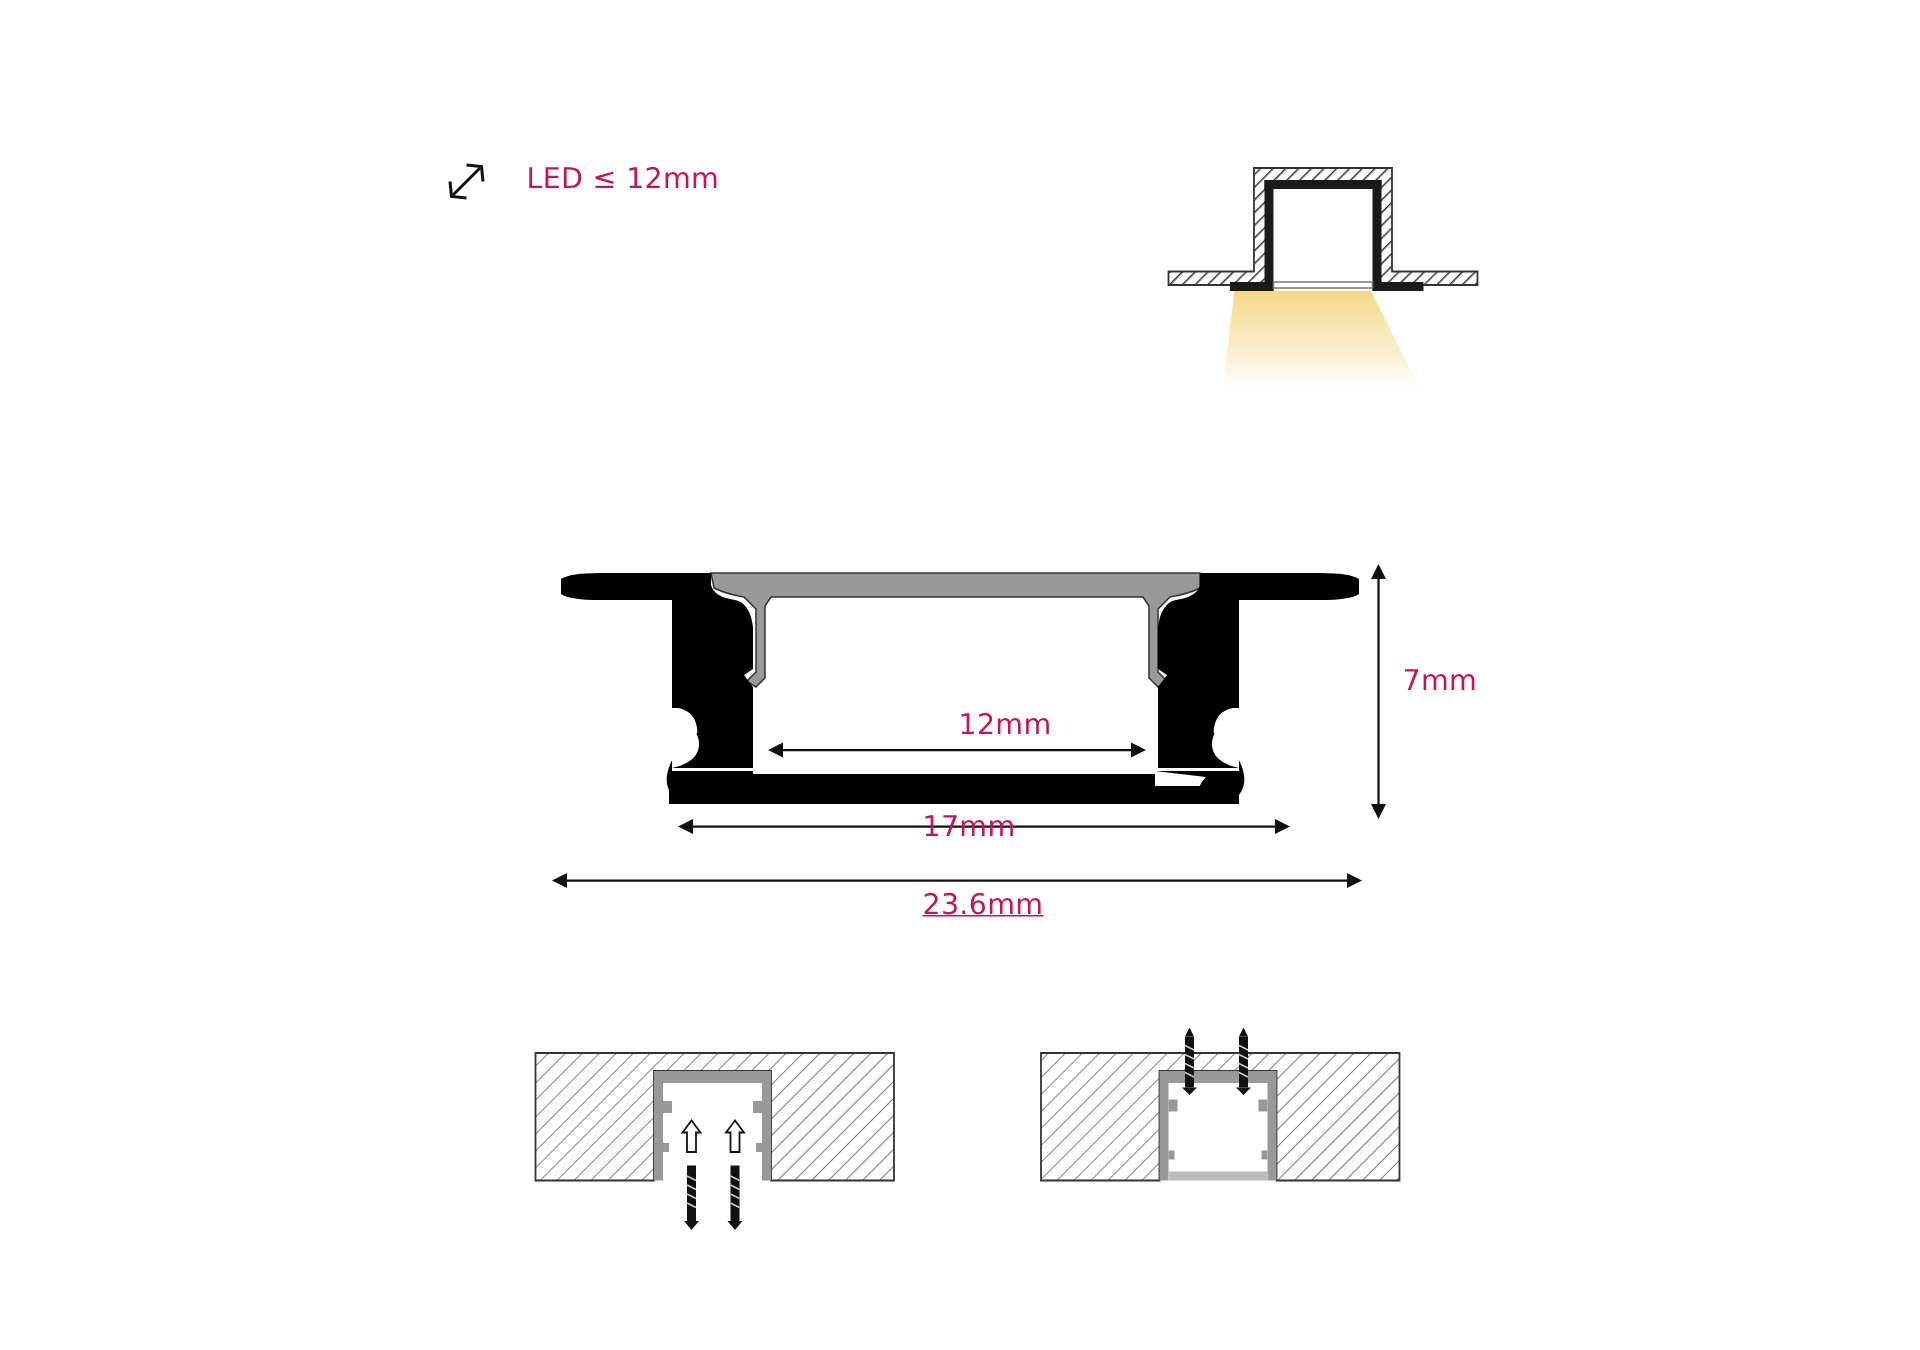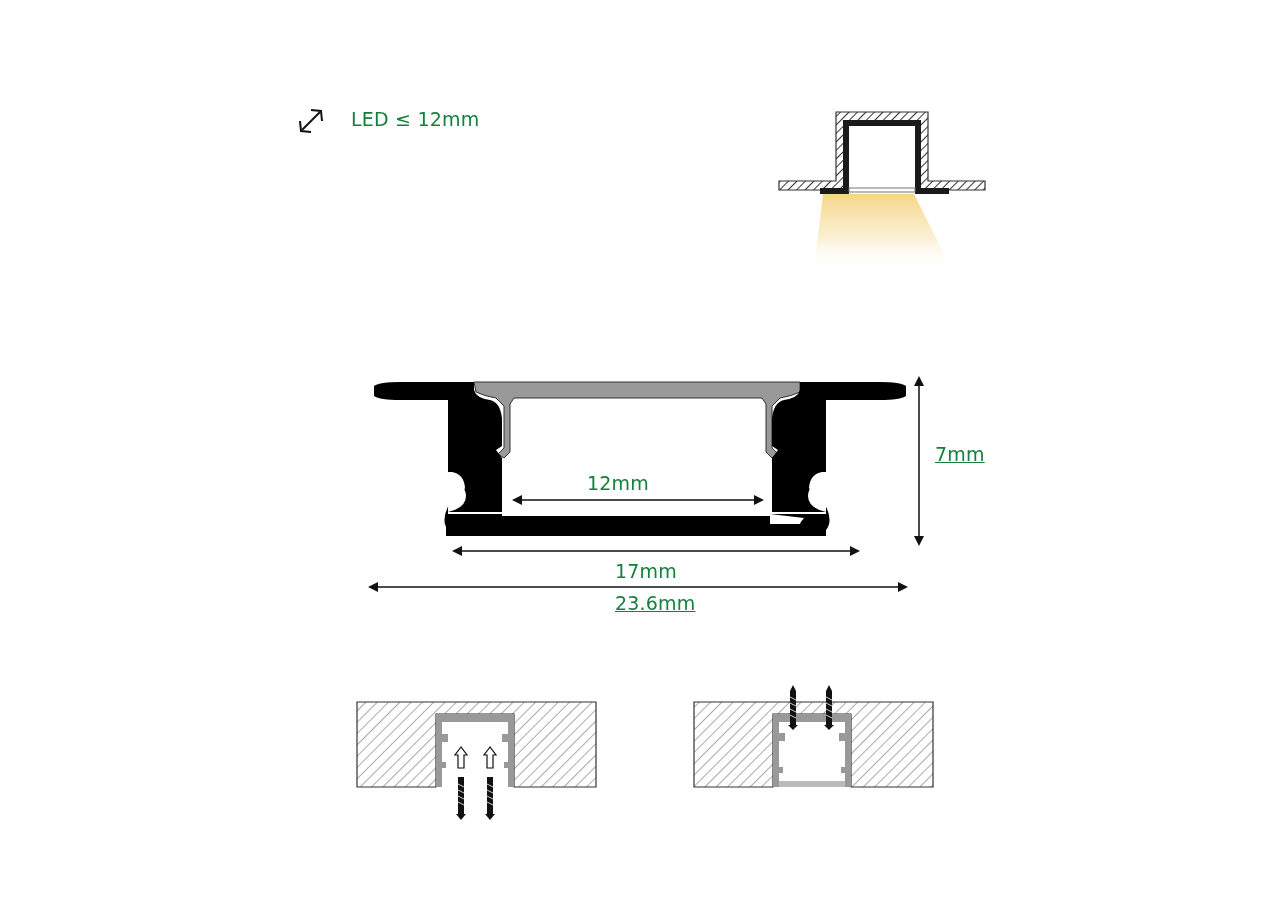--- a/index.html
+++ b/index.html
@@ -1,19 +1,19 @@
 <!DOCTYPE html>
 <html><head>
 <meta charset="utf-8">
 <style>
   html, body { margin: 0; padding: 0; background: #ffffff; }
   body { width: 1280px; height: 900px; position: relative; overflow: hidden;
          font-family: "DejaVu Sans", "Liberation Sans", sans-serif; color: #111; }
   .abs { position: absolute; }
-  .label { font-size: 19px; color: #15803d; white-space: nowrap; letter-spacing: 0.2px; }
+  .label { font-size: 19px; color: #be185d; white-space: nowrap; letter-spacing: 0.2px; }
   svg { display: block; }
 </style>
 </head>
 <body>
 
 <div class="abs" style="left:298px; top:107px; height:28px; display:flex; align-items:center;">
   <span style="width:26px; height:26px; display:inline-block;">
     <svg width="26" height="26" viewBox="0 0 26 26">
       <line x1="4" y1="22" x2="22" y2="4" stroke="#111" stroke-width="2"></line>
       <polyline points="2,13 3,23 13,24" fill="none" stroke="#111" stroke-width="2"></polyline>
@@ -76,39 +76,39 @@
   </svg>
 </div>
 
 <div class="abs" style="left:512px; top:493px; width:252px; height:14px;">
   <svg width="252" height="14" viewBox="0 0 252 14">
     <line x1="8" y1="7" x2="244" y2="7" stroke="#111" stroke-width="1.5"></line>
     <polygon points="0,7 10,2 10,12" fill="#111"></polygon>
     <polygon points="252,7 242,2 242,12" fill="#111"></polygon>
   </svg>
 </div>
-<div class="abs label" style="left:587px; top:472px;">12mm</div>
+<div class="abs label" style="left:639px; top:472px;">12mm</div>
 
 <div class="abs" style="left:912px; top:376px; width:14px; height:170px;">
   <svg width="14" height="170" viewBox="0 0 14 170">
     <line x1="7" y1="8" x2="7" y2="162" stroke="#111" stroke-width="1.5"></line>
     <polygon points="7,0 2,10 12,10" fill="#111"></polygon>
     <polygon points="7,170 2,160 12,160" fill="#111"></polygon>
   </svg>
 </div>
-<div class="abs label" style="left:935px; top:443px;text-decoration:underline;">7mm</div>
+<div class="abs label" style="left:935px; top:443px;">7mm</div>
 
 <div class="abs" style="left:452px; top:544px; width:408px; height:14px;">
   <svg width="408" height="14" viewBox="0 0 408 14">
     <line x1="8" y1="7" x2="400" y2="7" stroke="#111" stroke-width="1.5"></line>
     <polygon points="0,7 10,2 10,12" fill="#111"></polygon>
     <polygon points="408,7 398,2 398,12" fill="#111"></polygon>
   </svg>
 </div>
-<div class="abs label" style="left:615px; top:560px;">17mm</div>
+<div class="abs label" style="left:615px; top:540px;">17mm</div>
 
 <div class="abs" style="left:368px; top:580px; width:540px; height:14px;">
   <svg width="540" height="14" viewBox="0 0 540 14">
     <line x1="8" y1="7" x2="532" y2="7" stroke="#111" stroke-width="1.5"></line>
     <polygon points="0,7 10,2 10,12" fill="#111"></polygon>
     <polygon points="540,7 530,2 530,12" fill="#111"></polygon>
   </svg>
 </div>
 <div class="abs label" style="left:615px; top:592px;text-decoration:underline;">23.6mm</div>
 

